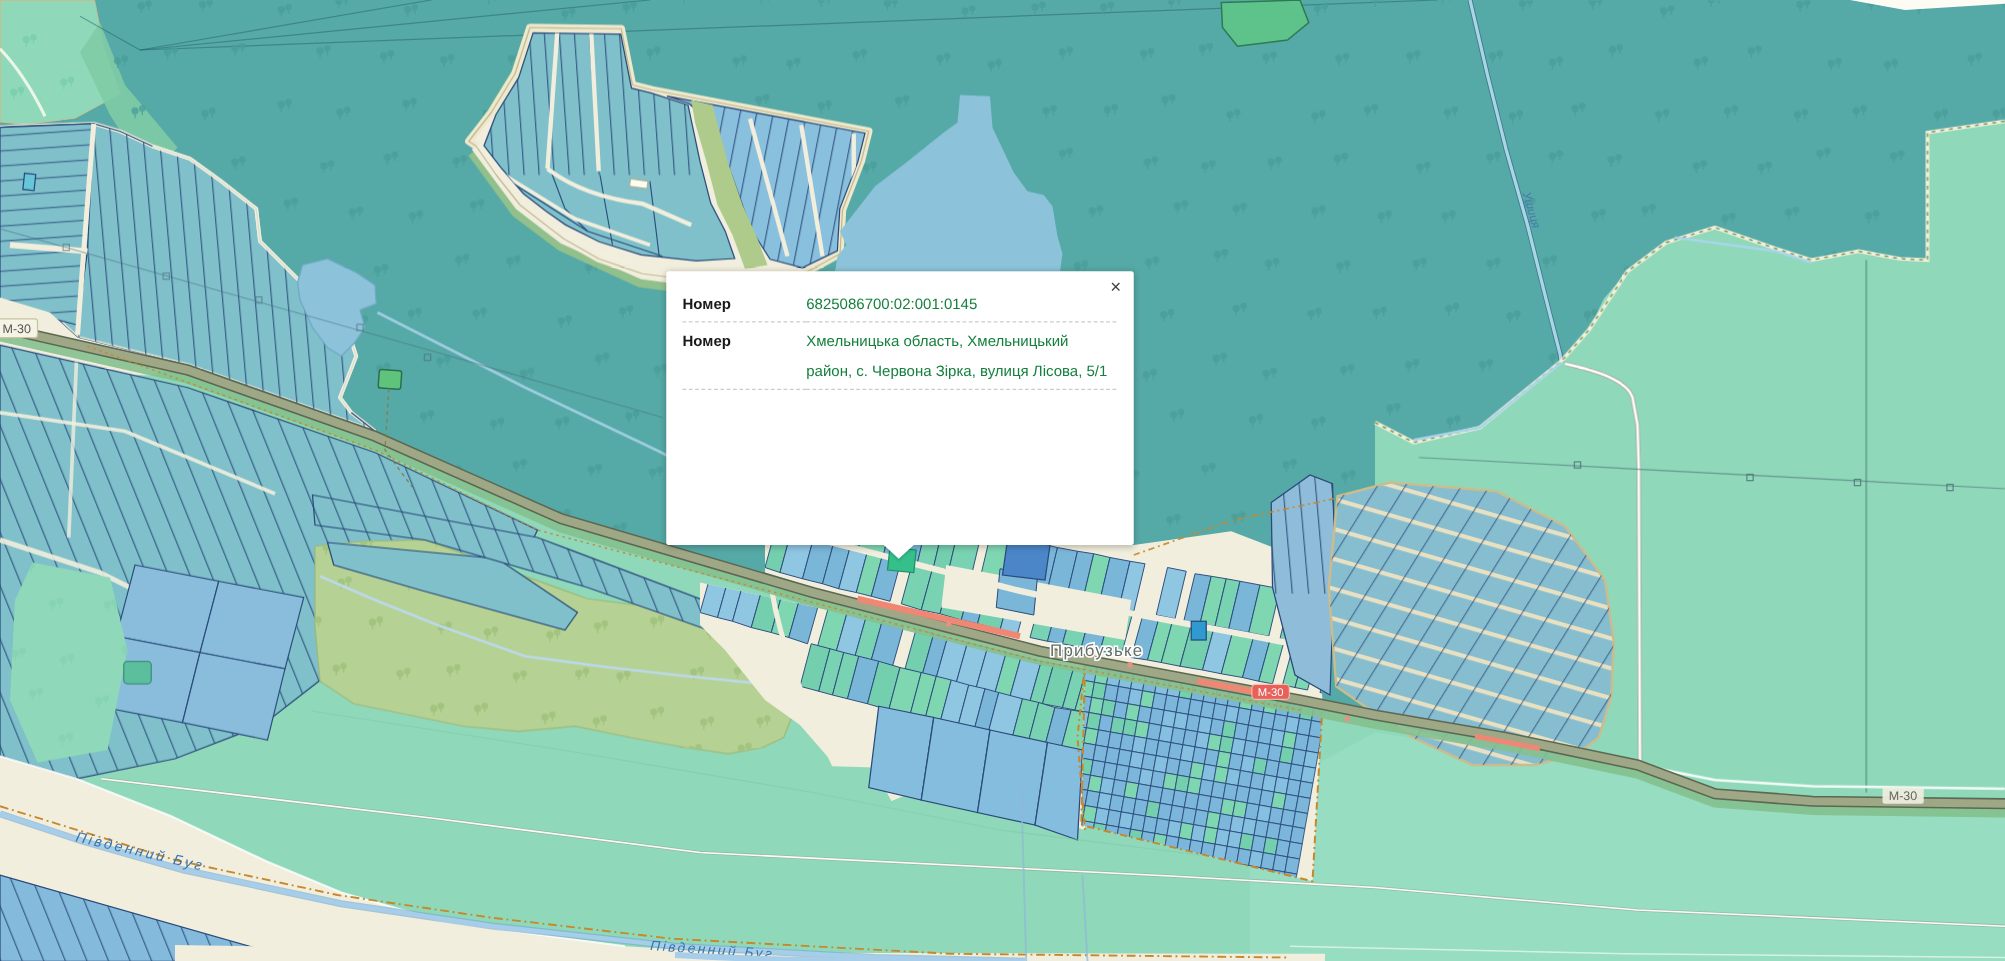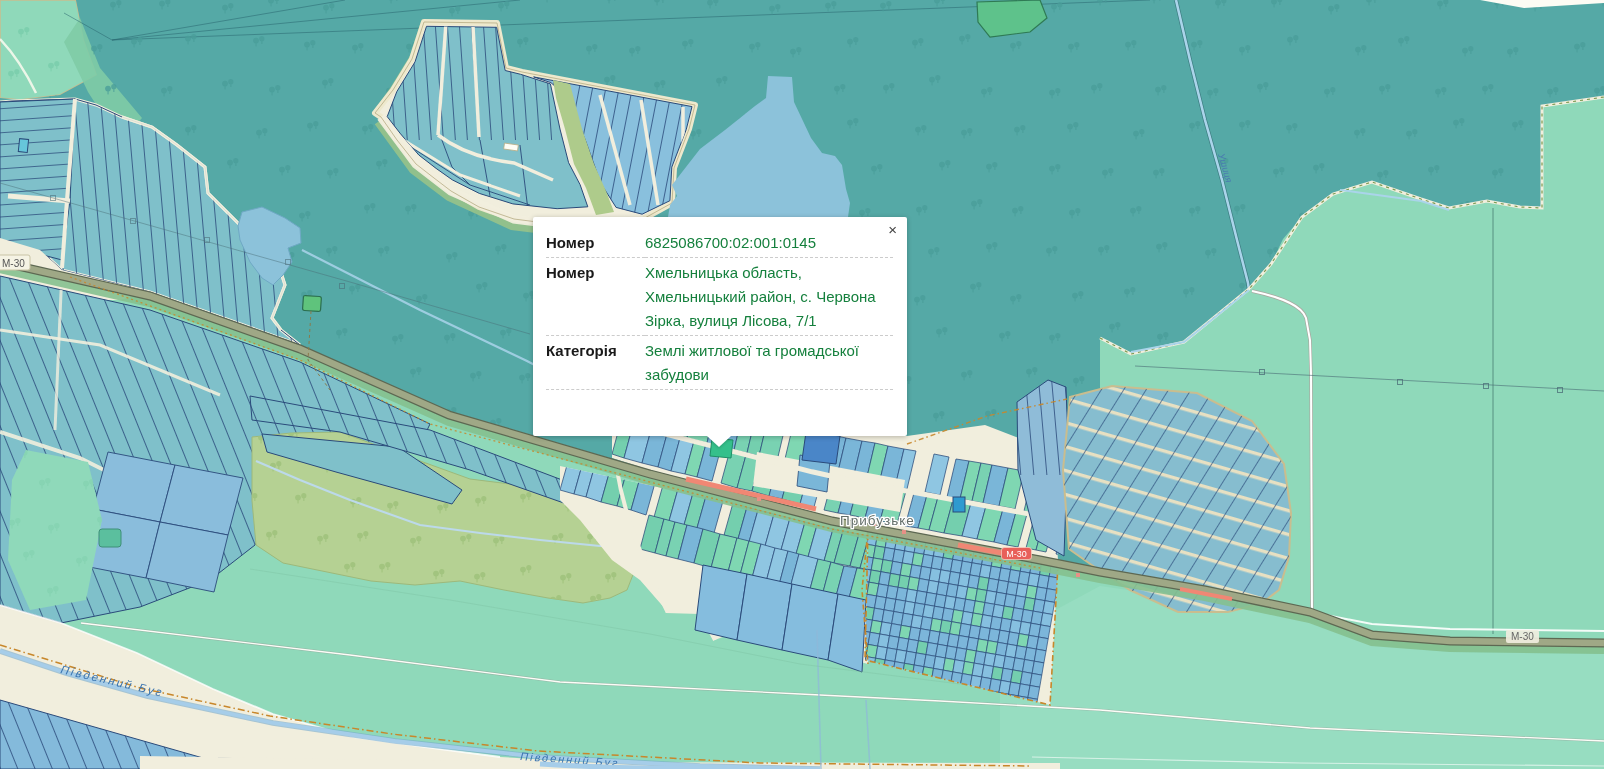--- a/index.html
+++ b/index.html
@@ -1,19 +1,19 @@
 <!DOCTYPE html>
 <html><head><meta charset="utf-8">
 <style>
 html,body{margin:0;padding:0;width:1604px;height:769px;overflow:hidden;}
 body{font-family:"Liberation Sans",sans-serif;position:relative;background:#8fd9ba;}
 .map{position:absolute;left:0;top:0;}
 .popup{position:absolute;left:533px;top:217px;width:374px;height:219px;background:#fff;border-radius:2px;
  box-shadow:0 1px 5px rgba(0,0,0,.25);box-sizing:border-box;padding:13px 14px 0 13px;color:#212121;}
-.popup table{border-collapse:collapse;width:100%;font-size:15px;line-height:24px;}
+.popup table{border-collapse:collapse;width:100%;font-size:12px;line-height:24px;}
 .popup td{vertical-align:top;padding:3px 0 2px 0;border-bottom:1px dashed #ccc;}
 .popup tr:first-child td{padding-top:1px;}
 .popup tr.last td{border-bottom:none;}
 .lbl{font-weight:bold;width:99px;color:#1a1a1a;}
 .val{color:#15803d;}
 .close{position:absolute;right:10px;top:5px;font-size:15px;color:#444;line-height:15px;}
 .arrow{position:absolute;left:174px;bottom:-11px;width:0;height:0;border-left:12px solid transparent;border-right:12px solid transparent;border-top:11px solid #fff;filter:drop-shadow(0 2px 1px rgba(0,0,0,.12));}
 </style></head>
 <body>
 <svg class="map" width="1604" height="769" viewBox="0 0 1604 769">
@@ -1105,21 +1105,17 @@
 <div class="popup">
  <div class="close">×</div>
  <table>
   <tbody>
         <tr>
           <td class="lbl">Номер</td>
           <td class="val">6825086700:02:001:0145</td>
         </tr>
   <tr>
           <td class="lbl">Номер</td>
-          <td class="val">Хмельницька область, Хмельницький район, с. Червона Зірка, вулиця Лісова, 7/1</td>
-        </tr>
-  <tr>
-          <td class="lbl">Категорія</td>
-          <td class="val">Землі житлової та громадської забудови</td>
+          <td class="val">Хмельницька область, Хмельницький район, с. Червона Зірка, вулиця Лісова, 5/1</td>
         </tr>
  </tbody>
     </table>
  <div class="arrow"></div>
 </div>
 </body></html>

